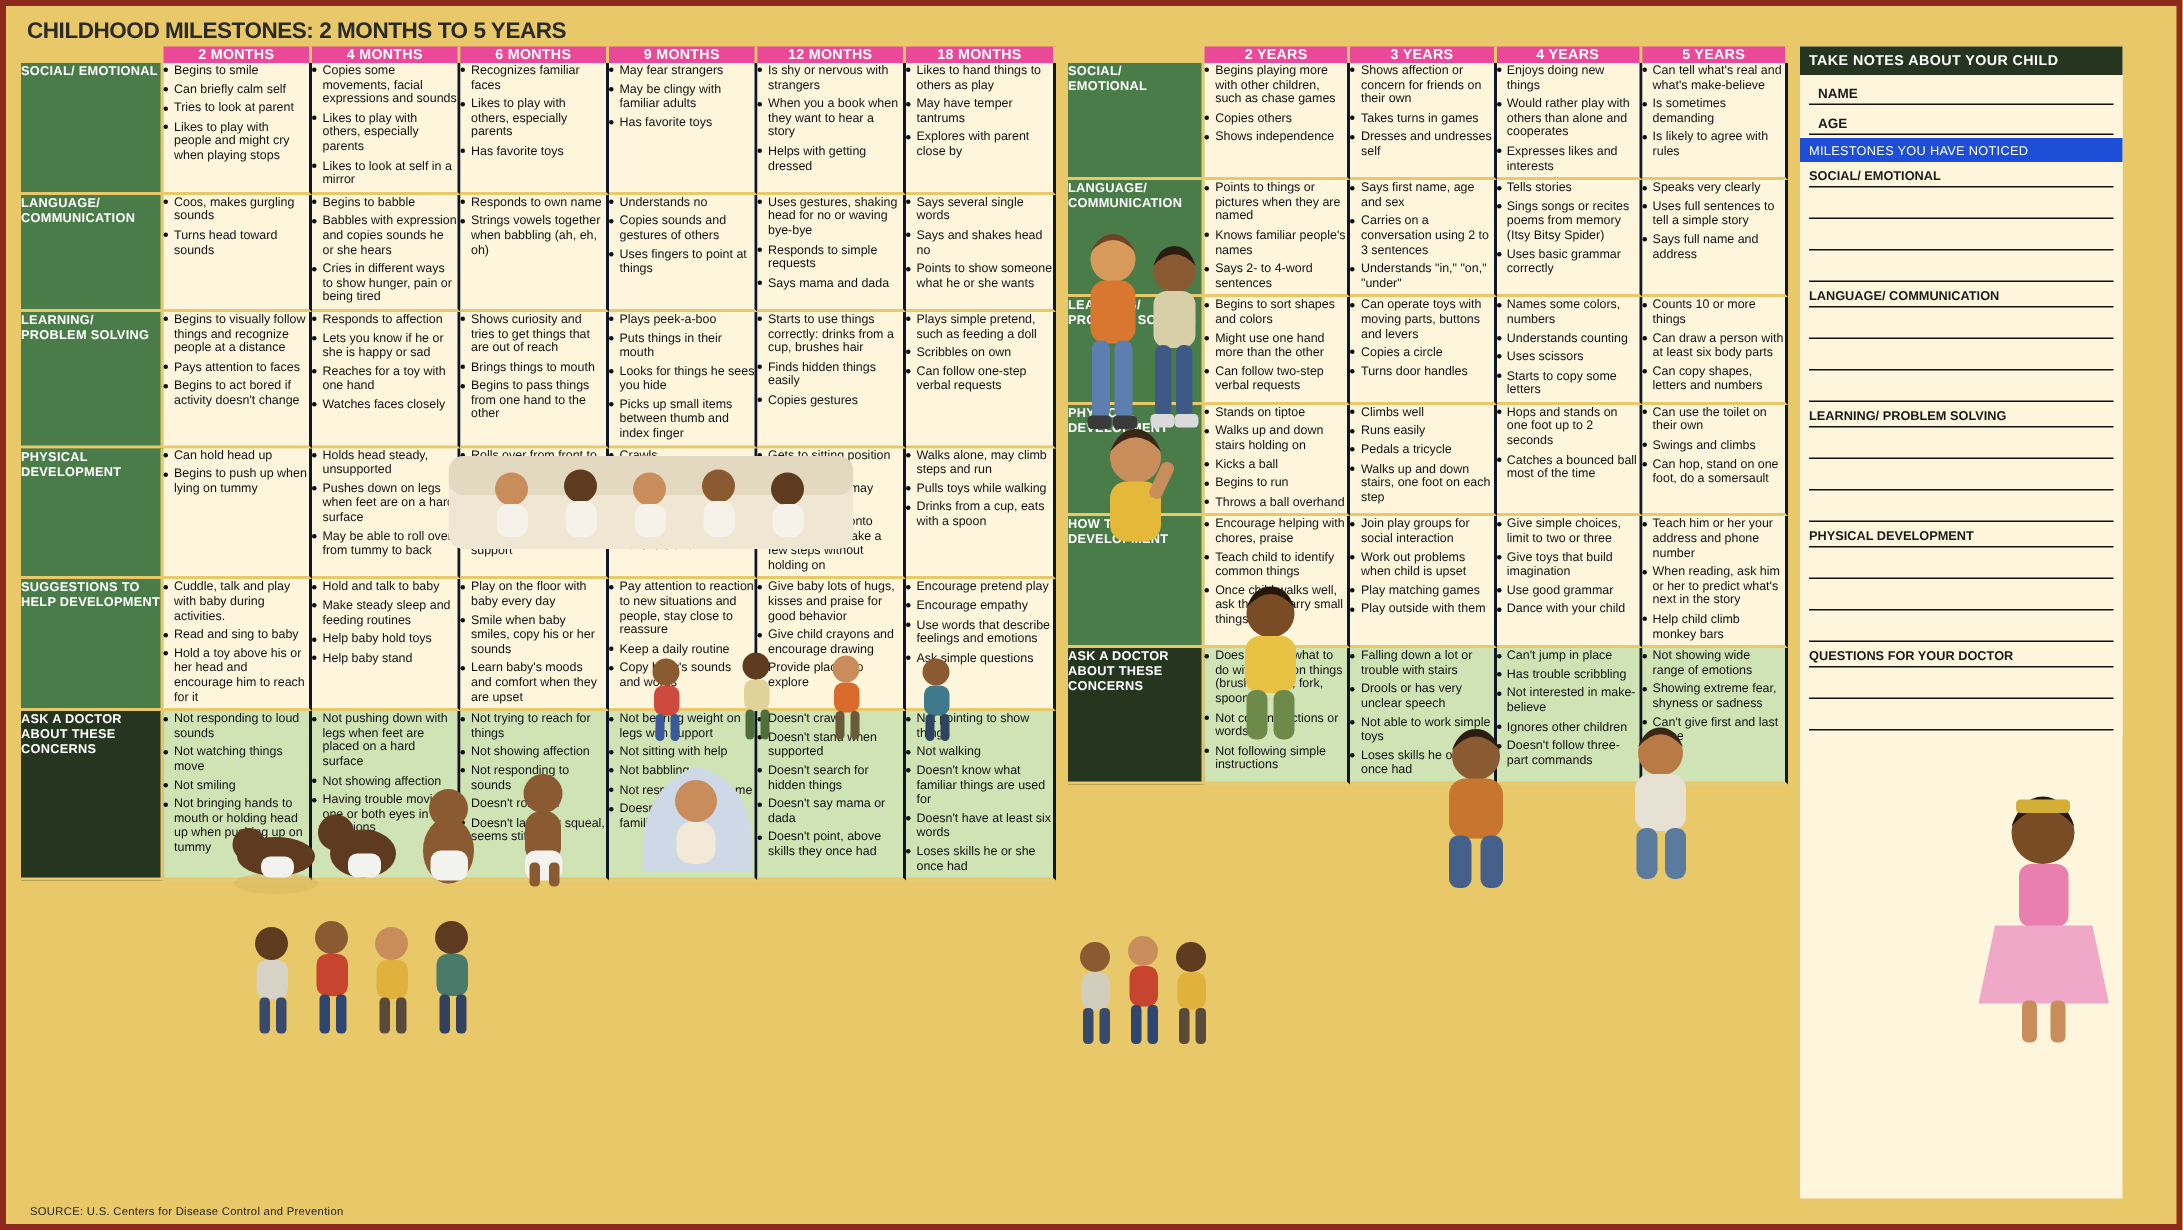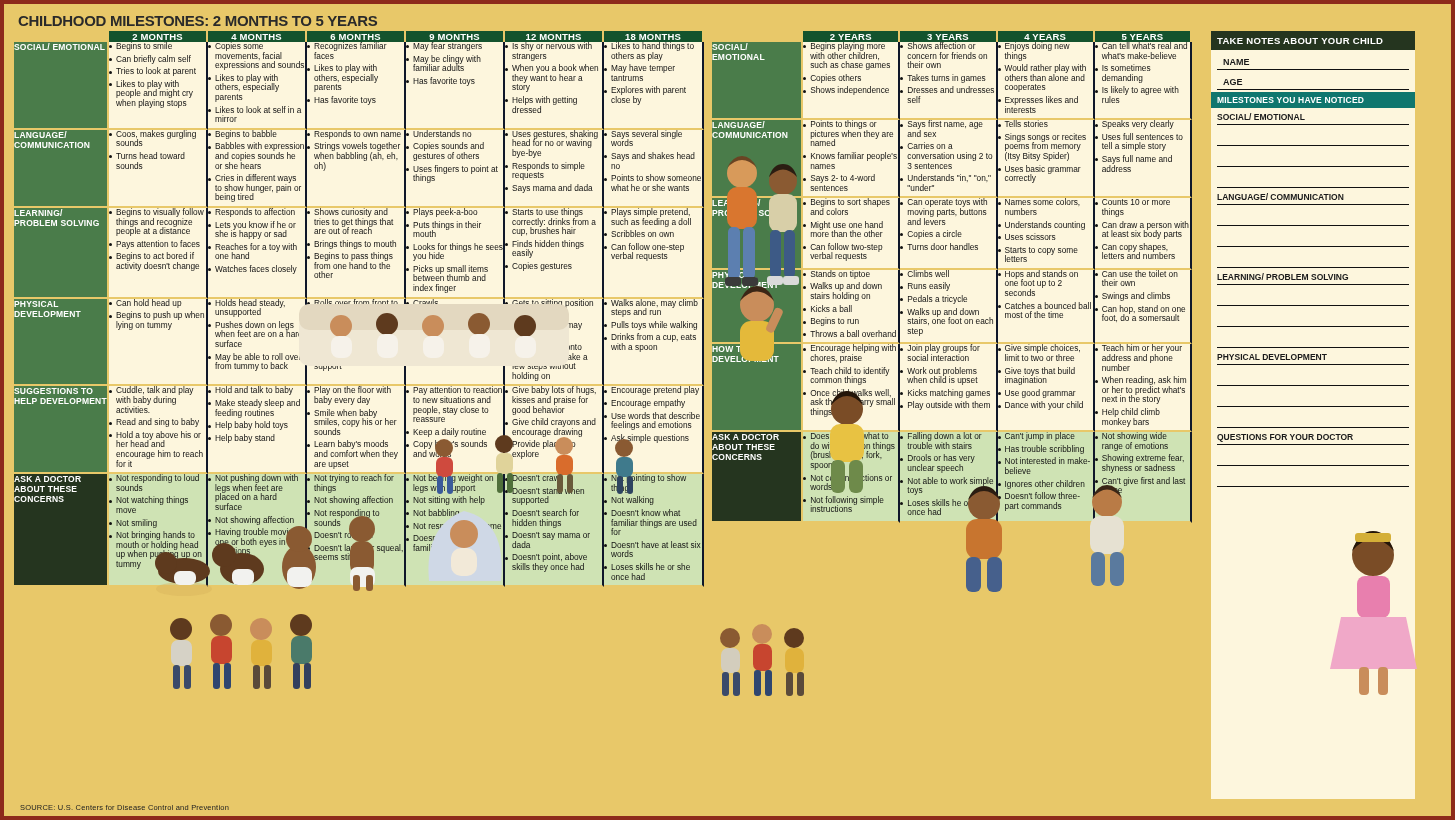--- a/index.html
+++ b/index.html
@@ -43,21 +43,21 @@
   table.grid{
     border-collapse:separate;border-spacing:0;
     width:100%;
     table-layout:fixed;
   }
   table.grid td,table.grid th{
     vertical-align:top;
     padding:0;
   }
   .colhead{
-    background:#14532d;
+    background:#ec4899;
     color:#fff;
     font-size:9.5px;
     font-weight:bold;
     padding:3px 4px;
     letter-spacing:0.2px;
     border-right:2px solid #e8c869;
   }
   .colhead.blank{background:transparent;border:none;}
   .rowlabel{
     background:#4a7c4a;
@@ -87,28 +87,27 @@
     content:"";position:absolute;left:0;top:3.4px;
     width:3px;height:3px;background:#111;border-radius:50%;
   }
 
   
   .notes{
     background:#fdf6dd;
     height:768px;
     position:relative;
     box-sizing:border-box;
-    margin-left:11px;
   }
   .notes-title{
     background:#25351f;color:#fff;font-size:9.5px;font-weight:bold;
     padding:4px 6px;letter-spacing:0.3px;
   }
   .notes-sub{
-    background:#0f766e;color:#fff;font-size:8.5px;font-weight:bold;
+    background:#1d4ed8;color:#fff;font-size:8.5px;font-weight:normal;
     padding:3px 6px;margin-top:2px;letter-spacing:0.2px;
   }
   .field{
     font-size:9px;font-weight:bold;padding:7px 6px 2px 6px;
     border-bottom:1px solid #111;margin:0 6px 0 6px;
   }
   .field-tall{
     font-size:8.5px;font-weight:bold;padding:4px 0 2px 0;
     border-bottom:1px solid #111;margin:0 6px;
   }
@@ -714,21 +713,21 @@
                 <ul class="b">
                   <li>Encourage helping with chores, praise</li>
                   <li>Teach child to identify common things</li>
                   <li>Once child walks well, ask them to carry small things</li>
                 </ul>
               </td>
               <td class="cell">
                 <ul class="b">
                   <li>Join play groups for social interaction</li>
                   <li>Work out problems when child is upset</li>
-                  <li>Kicks matching games</li>
+                  <li>Play matching games</li>
                   <li>Play outside with them</li>
                 </ul>
               </td>
               <td class="cell">
                 <ul class="b">
                   <li>Give simple choices, limit to two or three</li>
                   <li>Give toys that build imagination</li>
                   <li>Use good grammar</li>
                   <li>Dance with your child</li>
                 </ul>

